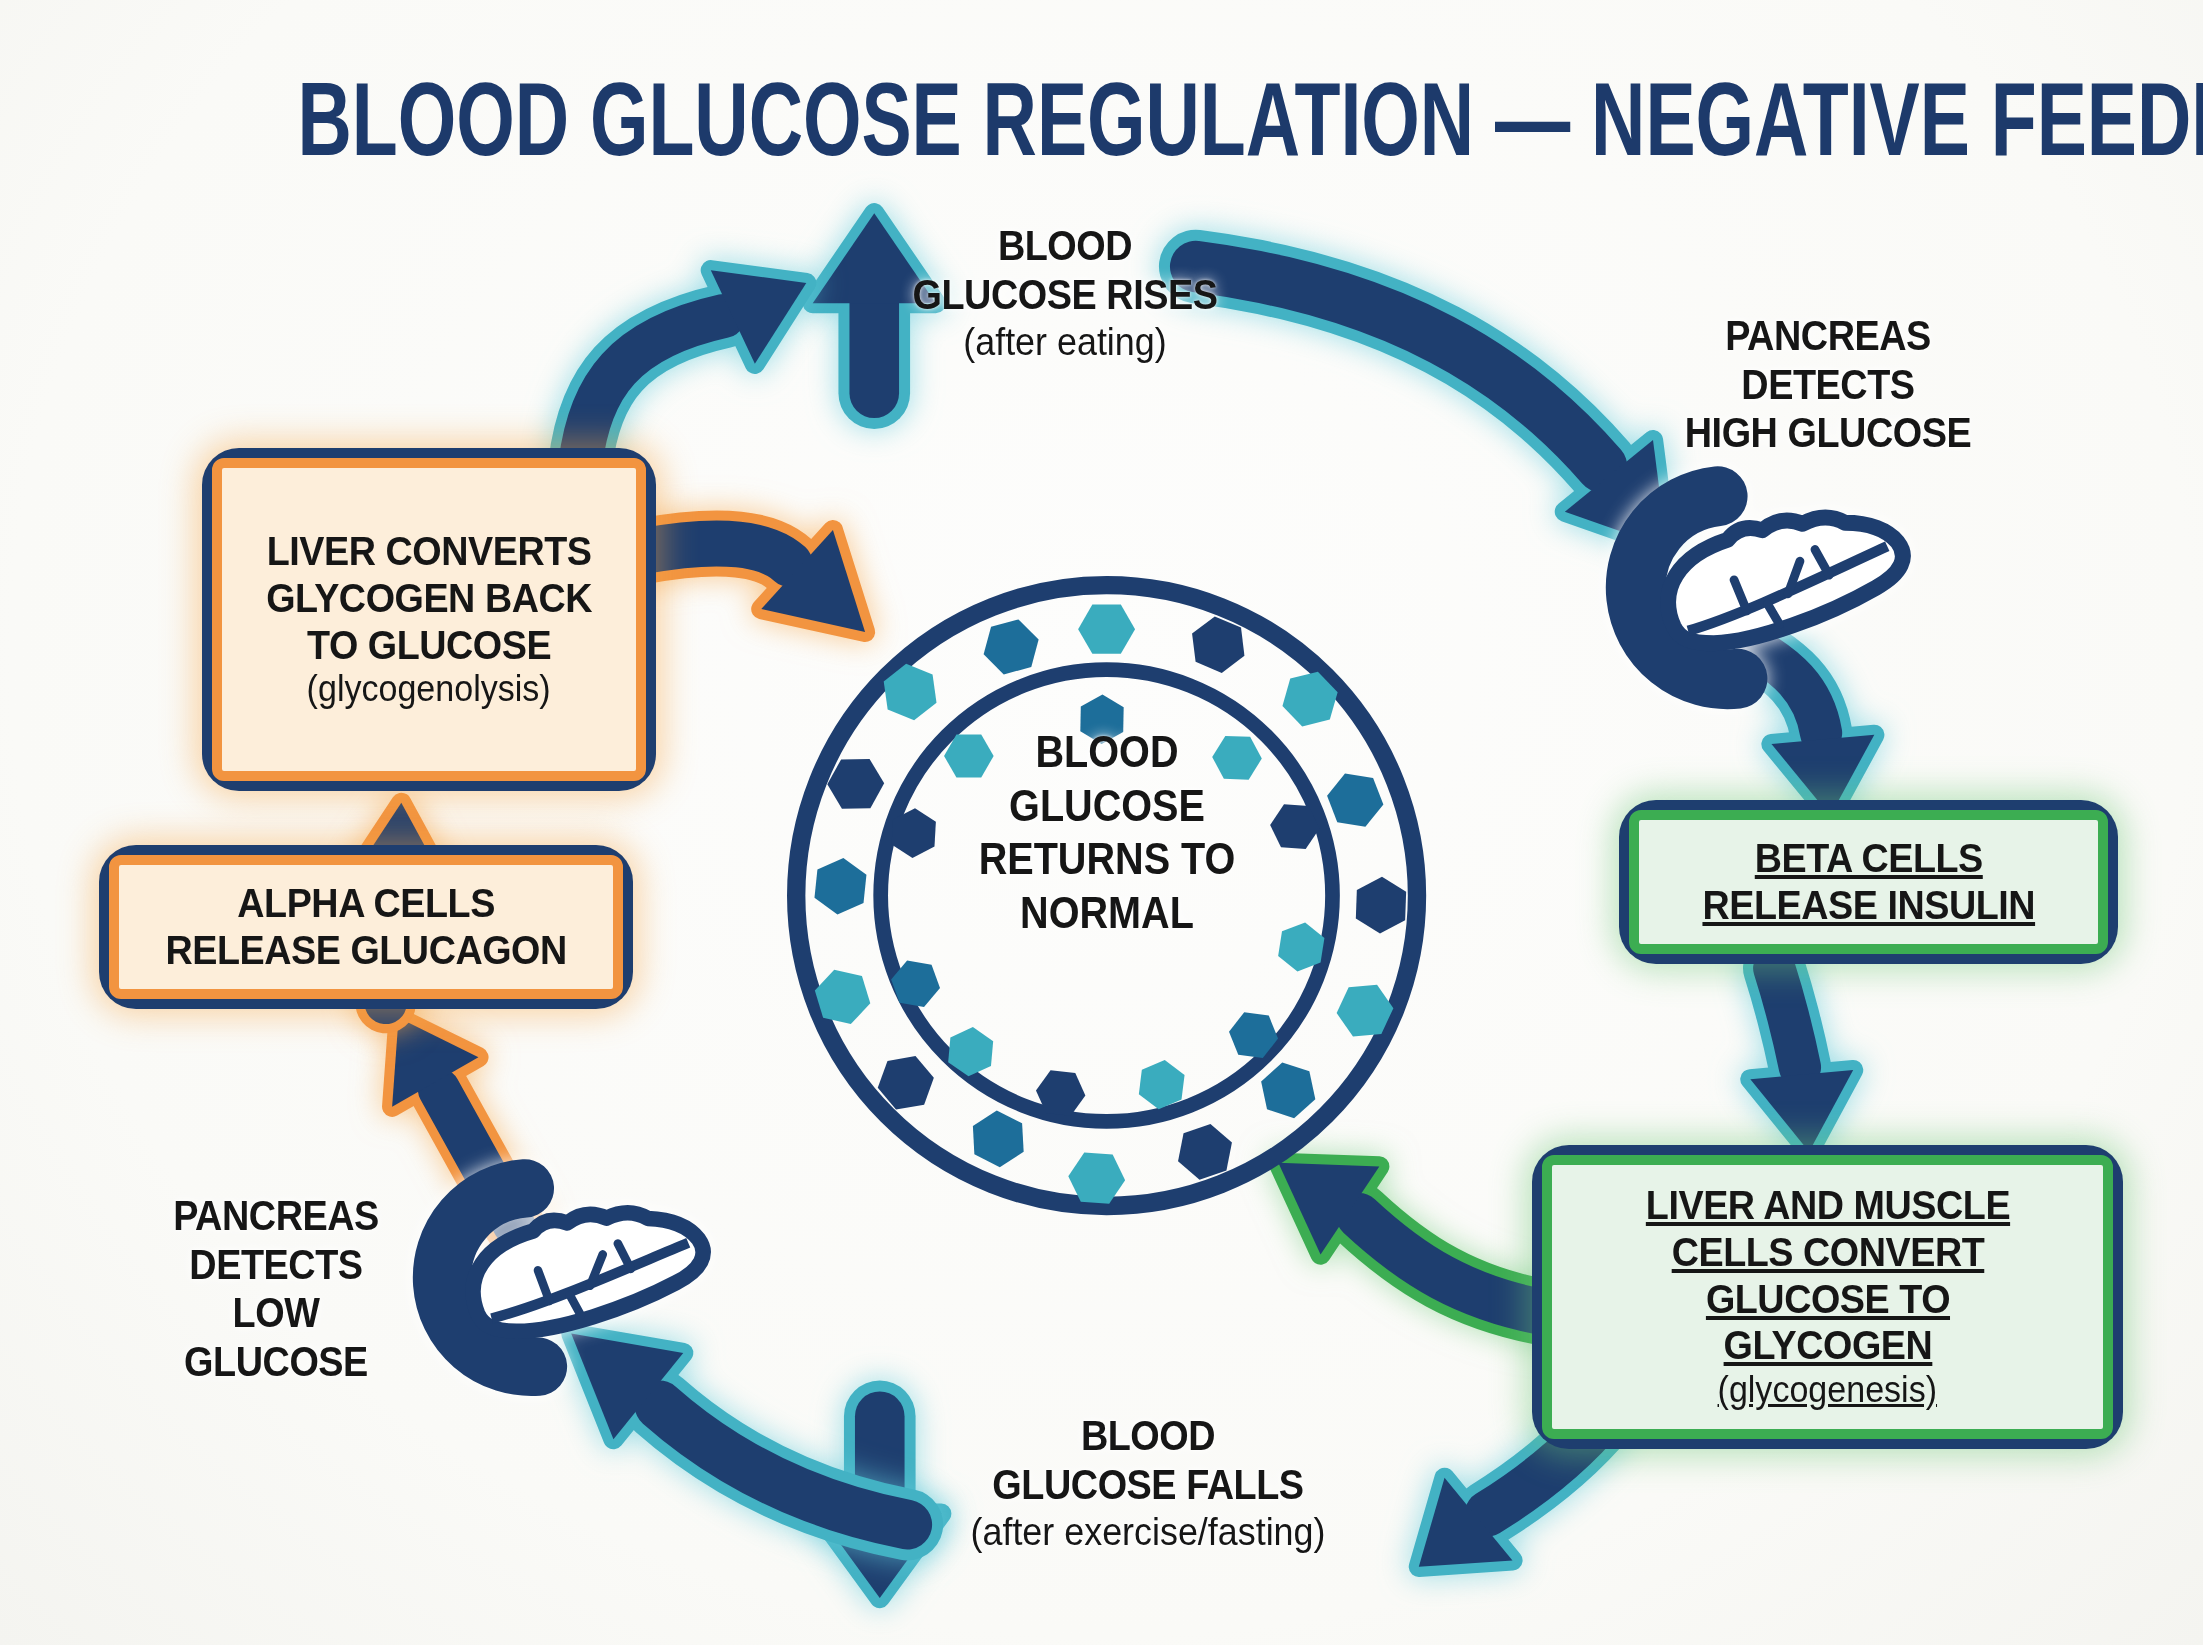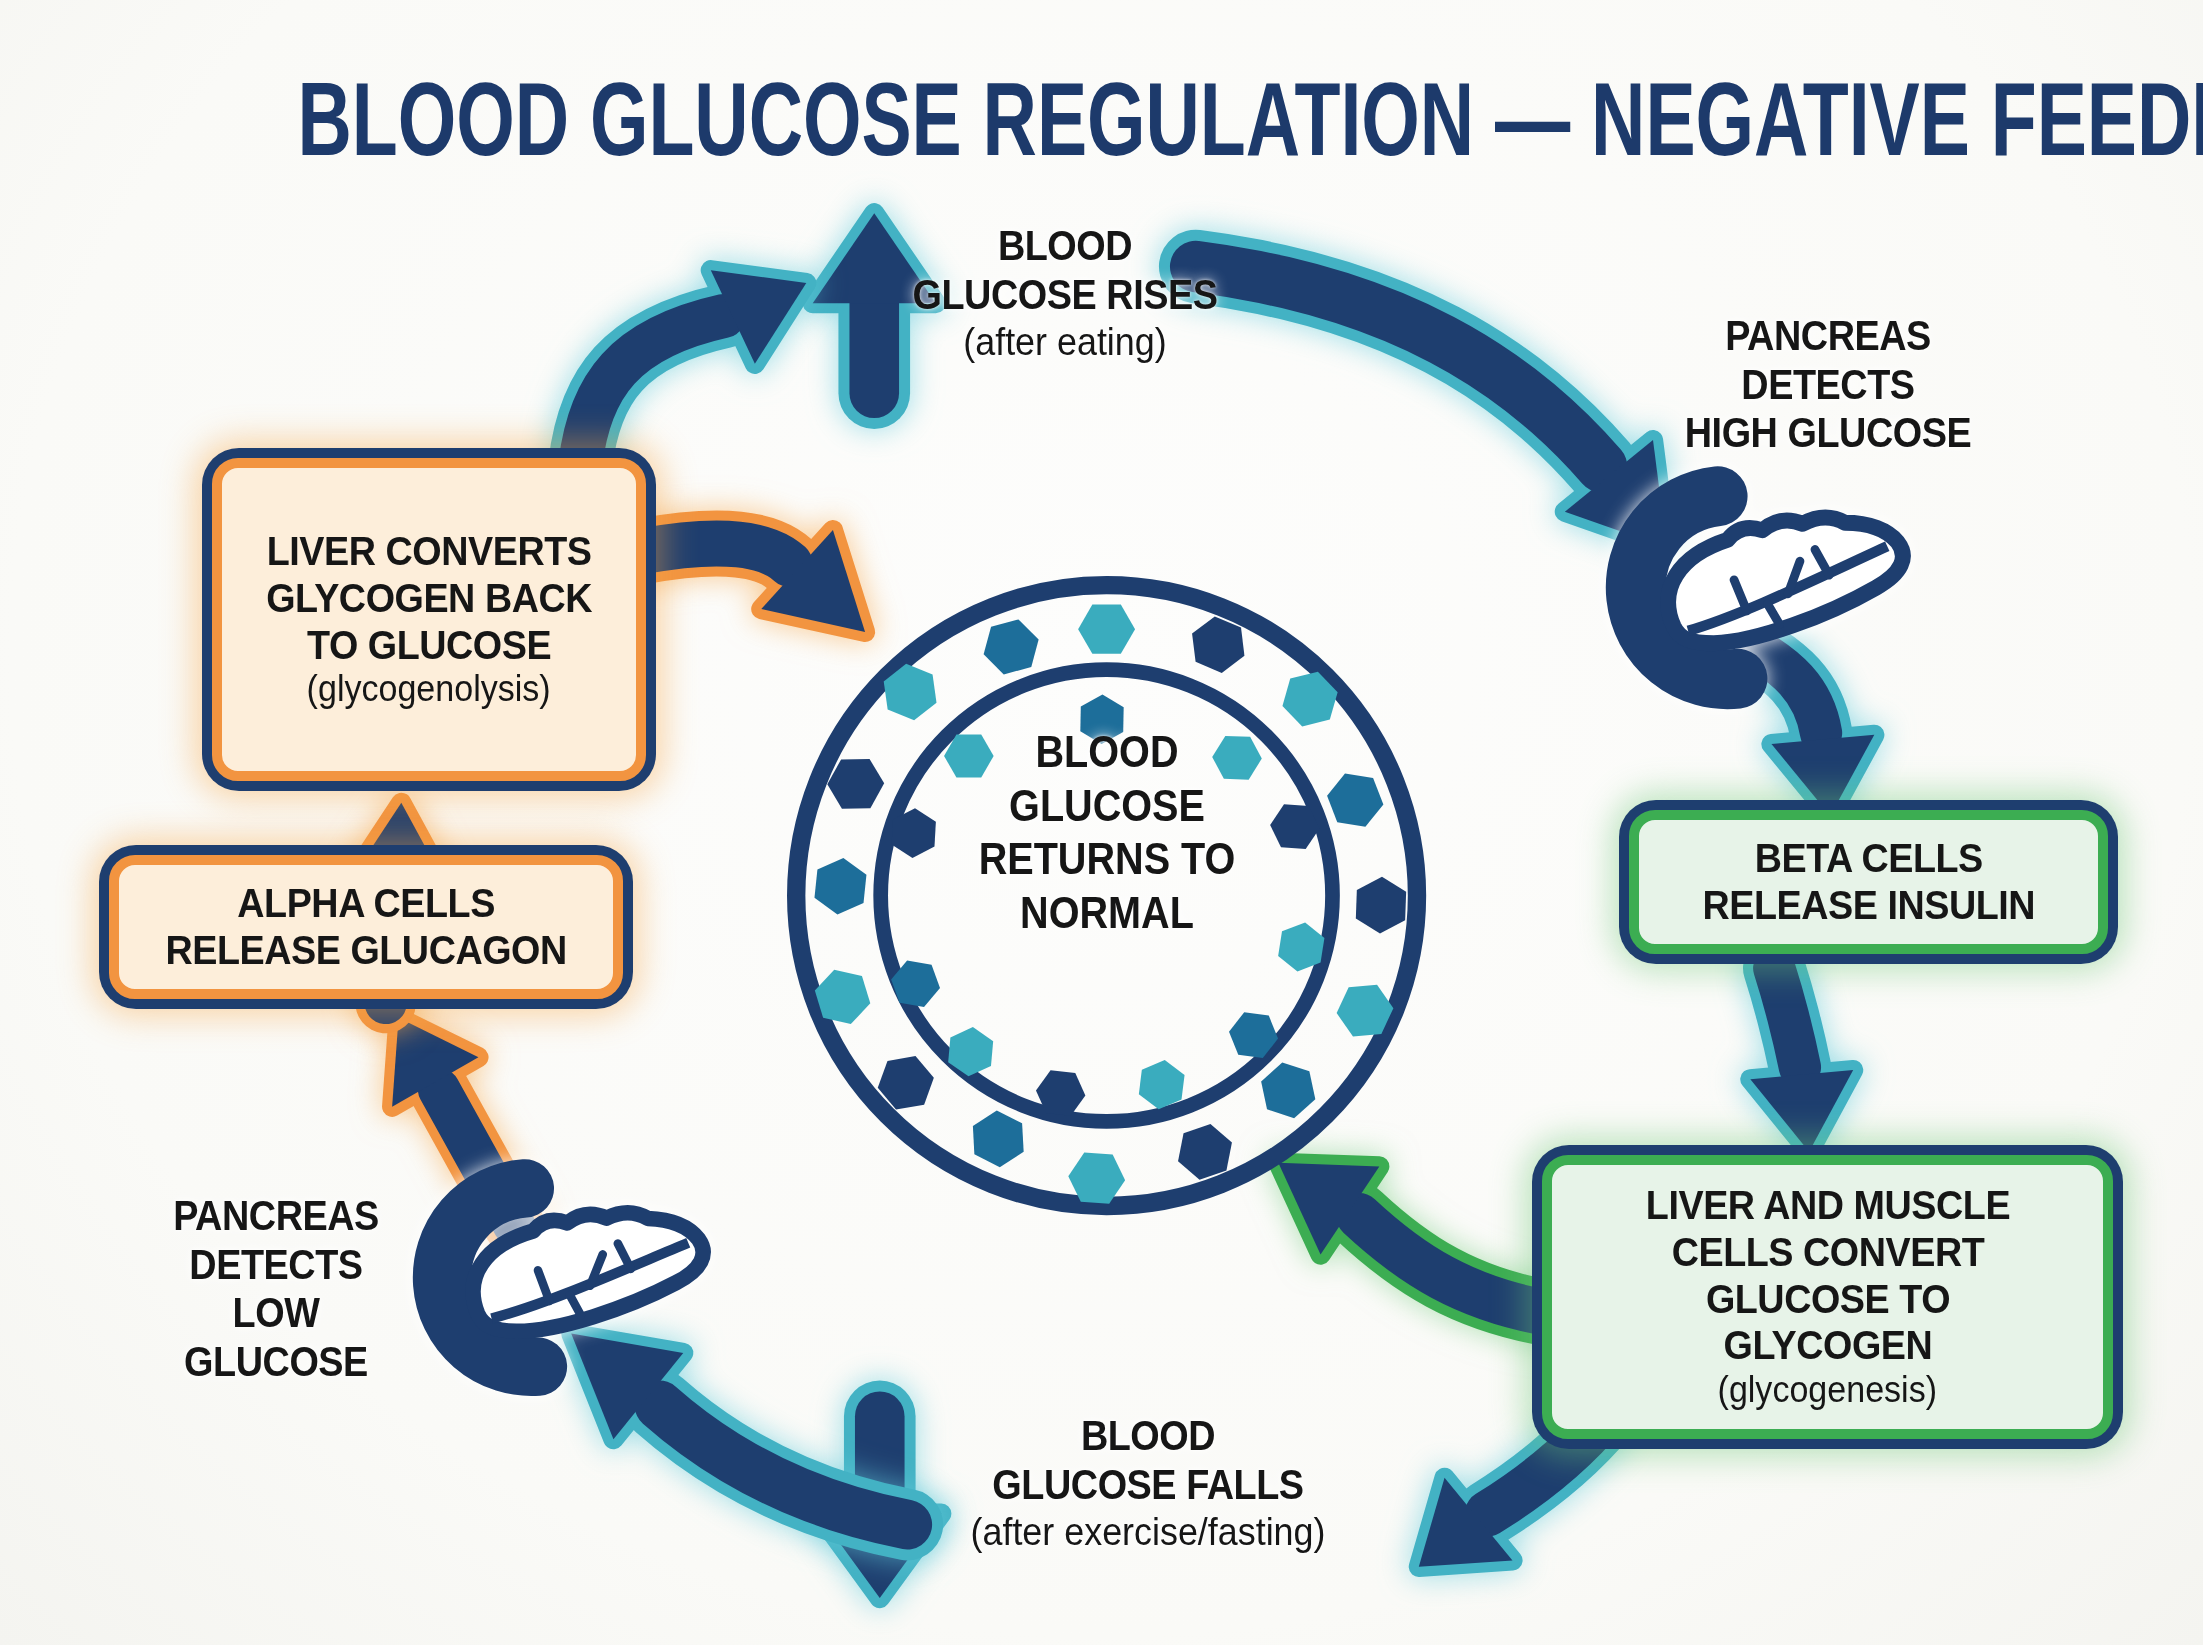--- a/index.html
+++ b/index.html
@@ -41,31 +41,31 @@
                transform:scaleX(.92);transform-origin:center top;}
   #title{position:absolute;z-index:3;left:0;top:61px;width:2204px;text-align:center;
          font-weight:bold;font-size:103px;letter-spacing:0;color:var(--title-navy);
          transform:scaleX(.73);transform-origin:center center;white-space:nowrap;}
   #circle-label{left:868px;top:725px;width:478px;}
   #circle-label .big{font-size:44px;line-height:1.22;letter-spacing:0;}
 
   
   .box{position:absolute;z-index:2;background:var(--navy);border-radius:37px;padding:10px;
        box-sizing:border-box;}
-  .box-inner{width:100%;height:100%;border-radius:26px;box-sizing:border-box;
+  .box-inner{width:100%;height:100%;border-radius:12px;box-sizing:border-box;
        display:flex;flex-direction:column;align-items:center;justify-content:center;
        text-align:center;color:var(--ink);}
   .box .big{font-weight:bold;font-size:41px;line-height:1.14;white-space:pre-line;
             letter-spacing:-0.5px;transform:scaleX(.92);}
   .box .note{font-weight:normal;font-size:37px;line-height:1.15;white-space:pre-line;
              transform:scaleX(.92);}
   .box.orange-box{box-shadow:0 0 33px 7.3px rgba(246,166,72,.45);}
   .box.orange-box .box-inner{border:10px solid var(--orange);background:var(--cream);}
   .box.green-box{box-shadow:0 0 33px 7.3px rgba(110,200,120,.45);}
-  .box.green-box .box-inner{border:10px solid var(--green);background:var(--light-green);}
+  .box.green-box .box-inner{border:10px solid var(--green);background:var(--light-green);text-decoration:underline;}
 </style>
 </head>
 <body>
 
 <div id="canvas">
 
   <svg id="art" width="2204" height="1646" viewBox="0 0 2400 1792">
     <defs>
       <g id="pancreas">
         <path class="p-duo" d="M 86 24 A 52 52 0 1 0 90 128"></path>

